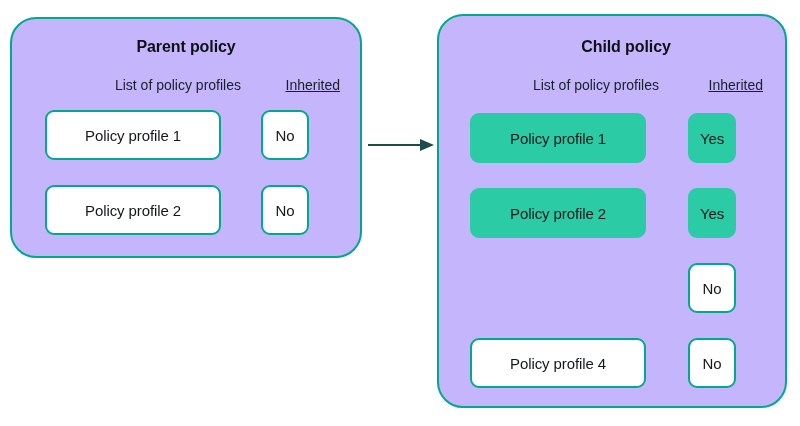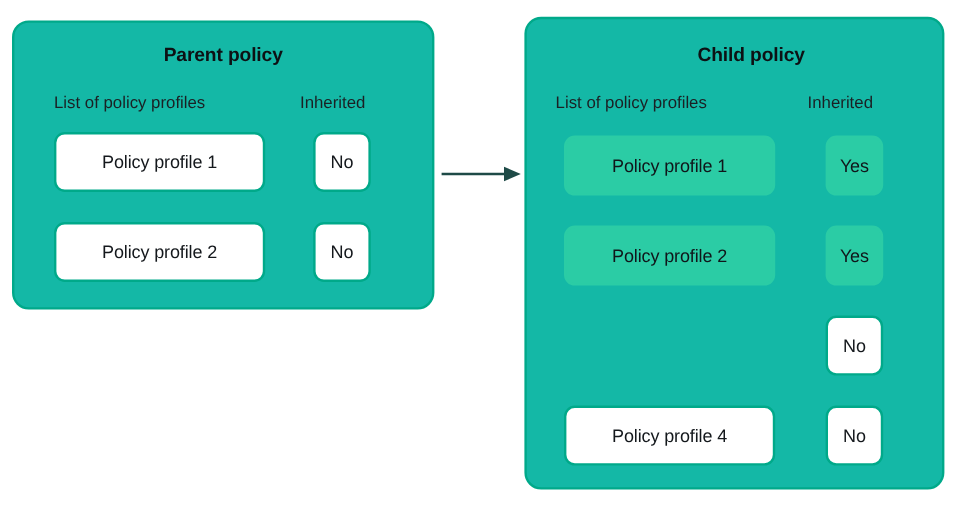--- a/index.html
+++ b/index.html
@@ -19,22 +19,22 @@
   .canvas {
     position: absolute;
     inset: 0;
   }
 
   
   .panel {
     position: absolute;
     box-sizing: border-box;
     border: 2px solid #00A98A;
-    border-radius: 14px;
-    background: #14b8a6;
+    border-radius: 26px;
+    background: #c4b5fd;
   }
   #panel-parent {
     left: 10px;
     top: 17px;
     width: 352px;
     height: 241px;
   }
   #panel-child {
     left: 437px;
     top: 14px;
@@ -62,26 +62,27 @@
     font-size: 14px;
     font-weight: normal;
     color: #1b2024;
   }
   #panel-parent .col-headers { top: 58px; }
   #panel-child  .col-headers { top: 61px; }
 
   .col-headers .h-profiles {
     position: absolute;
     width: 196px;
-    text-align: left;
+    text-align: right;
   }
   .col-headers .h-inherited {
     position: absolute;
     width: 90px;
-    text-align: left;
+    text-align: right;
+    text-decoration: underline;
   }
   #panel-parent .h-profiles  { left: 33px; }
   #panel-parent .h-inherited { left: 238px; }
   #panel-child  .h-profiles  { left: 24px; }
   #panel-child  .h-inherited { left: 234px; }
 
   
   .rows {
     position: absolute;
     left: 0;

